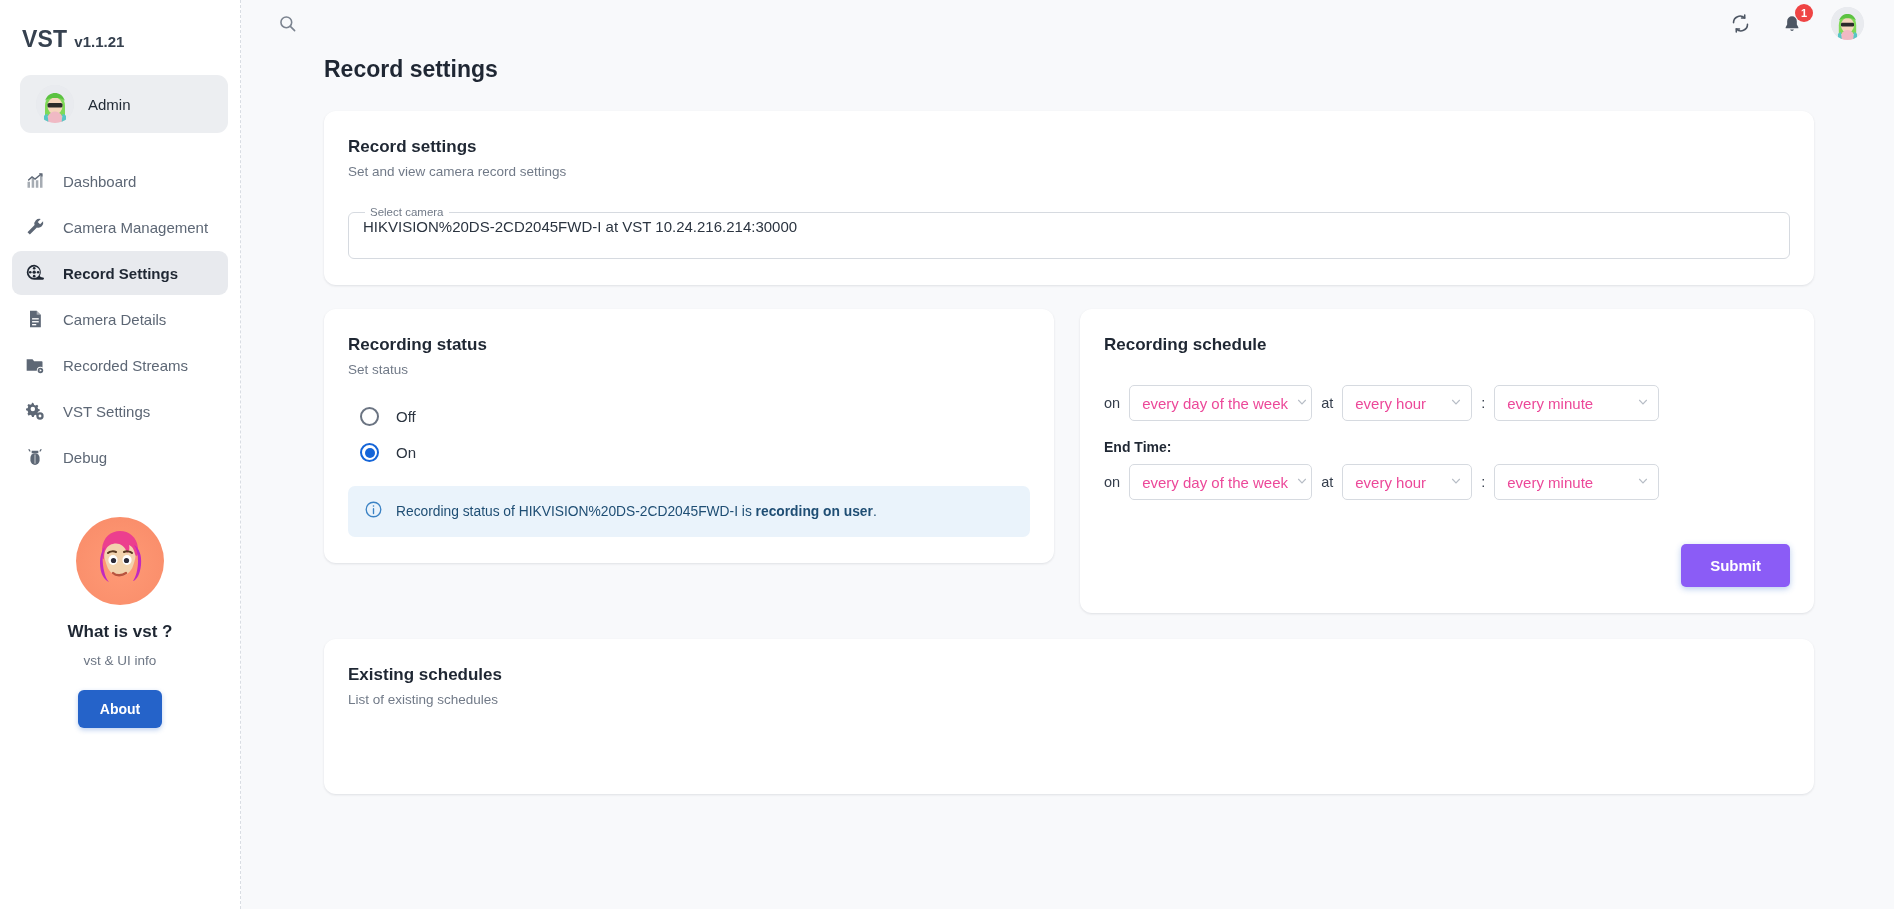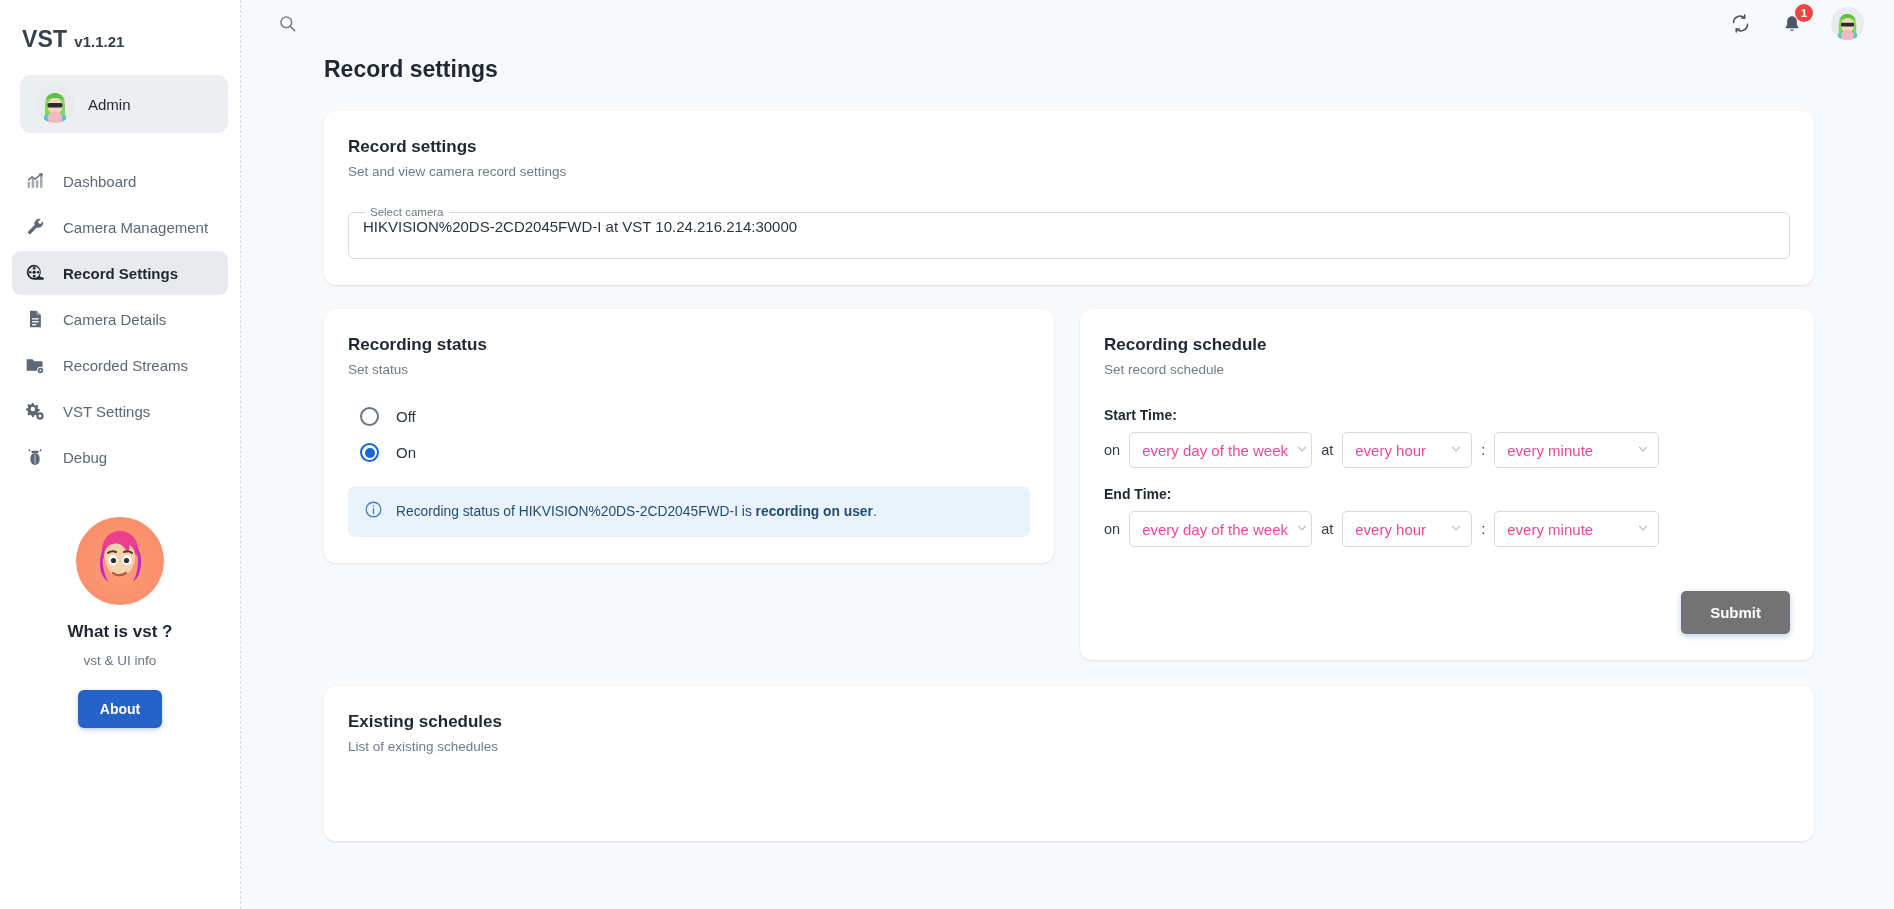--- a/index.html
+++ b/index.html
@@ -173,21 +173,21 @@
     padding: 0 9px 0 12px; gap: 8px; cursor: pointer;
   }
   .select .sv { font-size: 15px; color: #ec4899; white-space: nowrap; }
   .select .chev { margin-left: auto; }
   .sel-day { width: 183px; }
   .sel-hour { width: 130px; }
   .sel-min { width: 165px; }
 
   .submit-wrap { display: flex; justify-content: flex-end; margin-top: 44px; }
   .submit-btn {
-    background: #737373; color: #fff; border: none;
+    background: #8b5cf6; color: #fff; border: none;
     font-size: 15px; font-weight: bold;
     padding: 13px 29px; border-radius: 5px; cursor: pointer;
     font-family: "Liberation Sans", sans-serif;
     box-shadow: 0 2px 6px rgba(37,99,201,.32);
   }
 
   .bottom-card { margin-top: 26px; min-height: 155px; }
 </style>
 </head>
 <body>
@@ -400,24 +400,22 @@
                 <path d="M12 11v6" stroke-linecap="round"></path>
                 <circle cx="12" cy="7.6" r="1.05" fill="#3b82c4" stroke="none"></circle>
               </svg>
             </span>
             <span class="alert-text"><span>Recording status of HIKVISION%20DS-2CD2045FWD-I is </span><b>recording on user</b><span>.</span></span>
           </div>
         </section>
 
         <section class="card col-right">
           <div class="card-title">Recording schedule</div>
-          <div class="card-sub">Set record schedule</div>
 
           <div style="margin-top:30px">
-            <div class="sched-label">Start Time:</div>
             <div class="sched-row">
               <span class="sched-word">on</span>
               <div class="select sel-day">
                 <span class="sv">every day of the week</span>
                 <span class="chev">
                   <svg width="12" height="12" viewBox="0 0 24 24" fill="none" stroke="#b7bdc6" stroke-width="2.2">
                       <path d="M5 8.5L12 16l7-7.5" stroke-linecap="round"></path>
                     </svg>
                 </span>
               </div>

